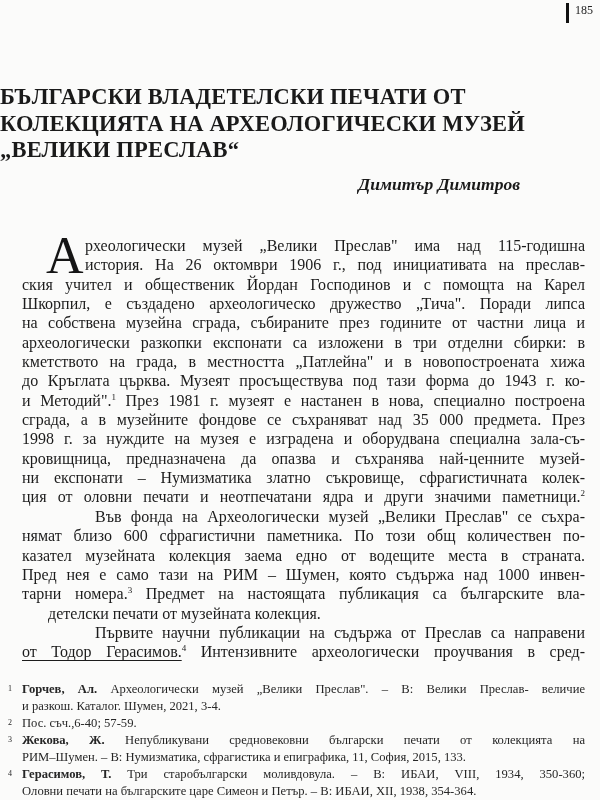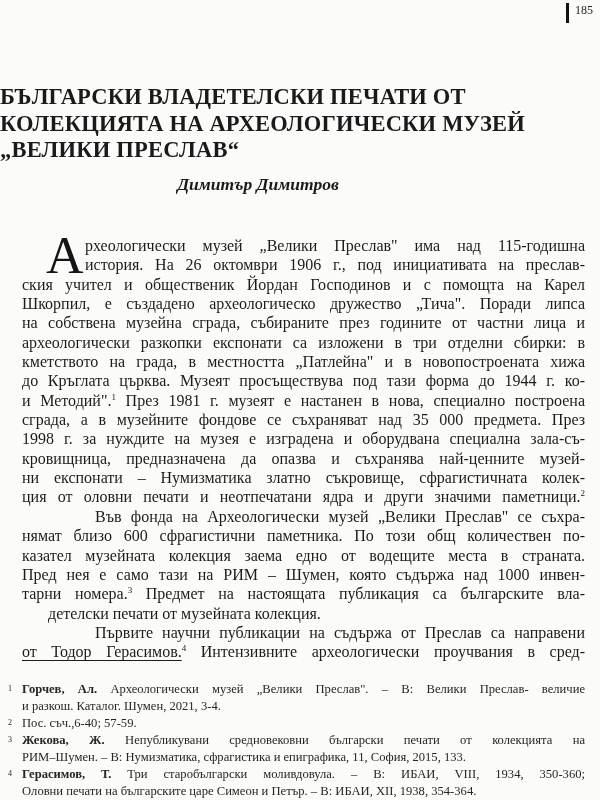--- a/index.html
+++ b/index.html
@@ -19,22 +19,22 @@
   }
   .page-num { font-size: 12px; line-height: 14px; color: #222; }
 
   .title {
     position: absolute; top: 84px; left: 0; width: 600px;
     text-align: left; font-weight: bold; font-size: 22.5px;
     line-height: 26.5px; letter-spacing: 0.2px; color: #1a1a1a;
   }
   .title div { white-space: nowrap; }
   .author {
-    position: absolute; top: 174px; left: 4px; width: 508px;
-    text-align: center; font-style: italic; font-weight: bold;
+    position: absolute; top: 174px; left: 12px; width: 508px;
+    text-align: right; font-style: italic; font-weight: bold;
     font-size: 17.5px; color: #1a1a1a;
   }
 
   .body {
     position: absolute; top: 236px; left: 22px; width: 563px;
     font-size: 16px; line-height: 19.35px; color: #1c1c1c;
   }
   .line {
     display: block; white-space: nowrap; text-align: justify;
     text-align-last: justify; height: 19.35px; overflow: visible;
@@ -77,21 +77,21 @@
 
 <div class="body">
   <span class="dropcap">А</span>
   <span class="line dc">рхеологически музей „Велики Преслав" има над 115-годишна</span>
   <span class="line dc">история. На 26 октомври 1906 г., под инициативата на преслав-</span>
   <span class="line">ския учител и общественик Йордан Господинов и с помощта на Карел</span>
   <span class="line">Шкорпил, е създадено археологическо дружество „Тича". Поради липса</span>
   <span class="line">на собствена музейна сграда, събираните през годините от частни лица и</span>
   <span class="line">археологически разкопки експонати са изложени в три отделни сбирки: в</span>
   <span class="line">кметството на града, в местността „Патлейна" и в новопостроената хижа</span>
-  <span class="line">до Кръглата църква. Музеят просъществува под тази форма до 1944 г. ко-</span>
+  <span class="line">до Кръглата църква. Музеят просъществува под тази форма до 1943 г. ко-</span>
   <span class="line"><span>и Методий".</span><sup>1</sup><span> През 1981 г. музеят е настанен в нова, специално построена</span></span>
   <span class="line">сграда, а в музейните фондове се съхраняват над 35 000 предмета. През</span>
   <span class="line">1998 г. за нуждите на музея е изградена и оборудвана специална зала-съ-</span>
   <span class="line">кровищница, предназначена да опазва и съхранява най-ценните музей-</span>
   <span class="line">ни експонати – Нумизматика златно съкровище, сфрагистичната колек-</span>
   <span class="line"><span>ция от оловни печати и неотпечатани ядра и други значими паметници.</span><sup>2</sup></span>
   <span class="line indent">Във фонда на Археологически музей „Велики Преслав" се съхра-</span>
   <span class="line">нямат близо 600 сфрагистични паметника. По този общ количествен по-</span>
   <span class="line">казател музейната колекция заема едно от водещите места в страната.</span>
   <span class="line">Пред нея е само тази на РИМ – Шумен, която съдържа над 1000 инвен-</span>

